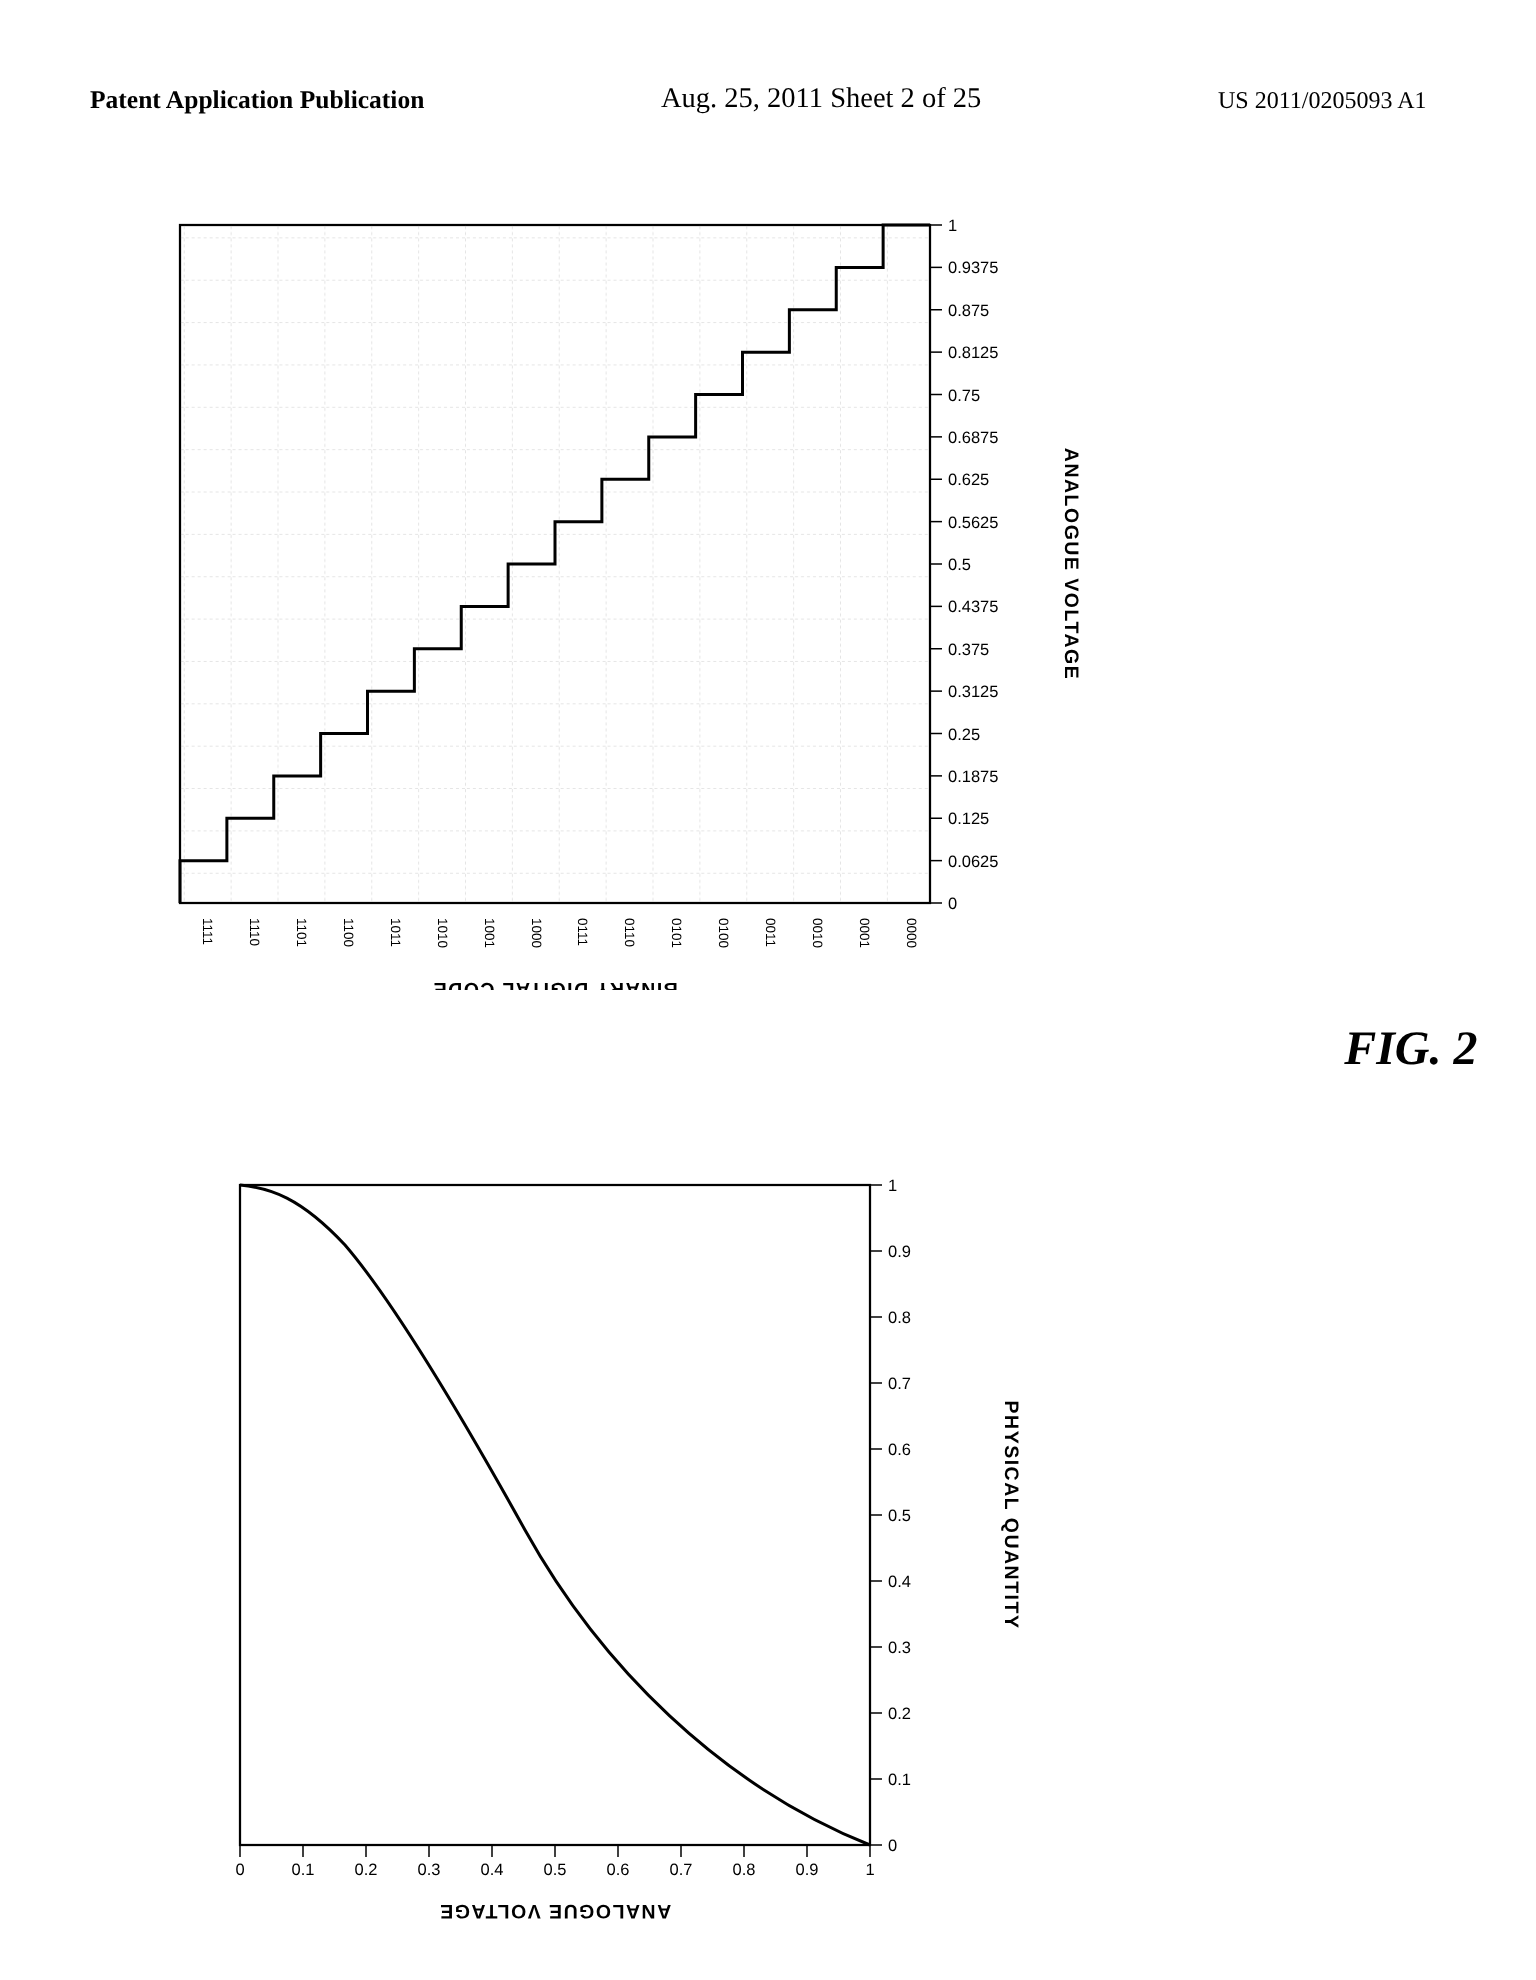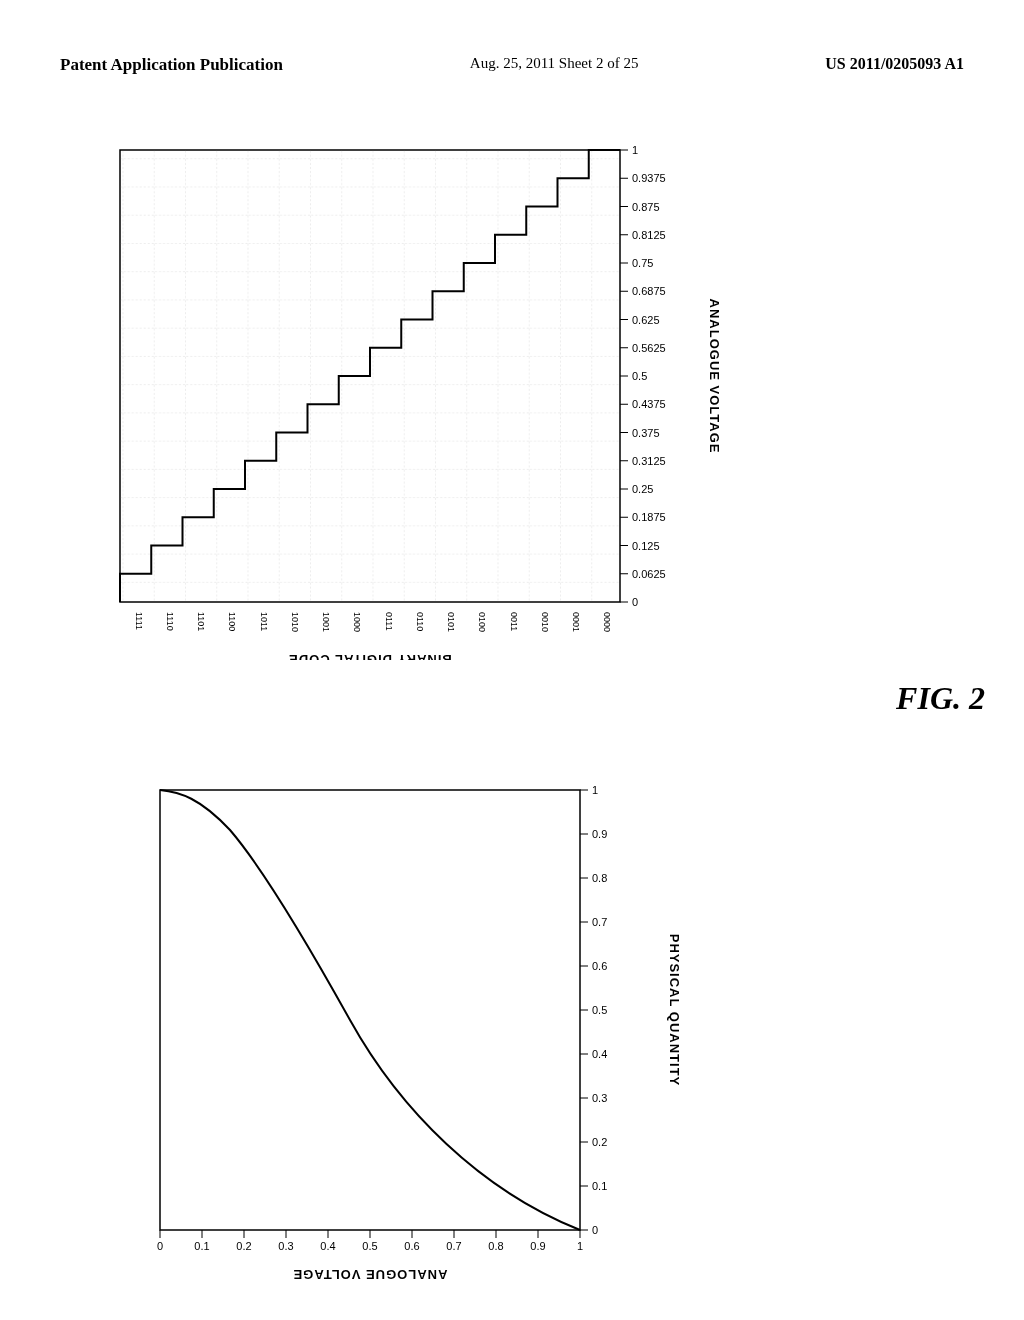--- a/index.html
+++ b/index.html
@@ -10,37 +10,36 @@
       font-family: 'Times New Roman', Times, serif;
       position: relative;
       overflow: hidden;
     }
 
     
     .header {
       position: absolute;
       top: 55px;
       left: 0;
-      right: 0;
+      right: 13px;
       display: flex;
       justify-content: space-between;
-      align-items: flex-start;
+      align-items: flex-end;
       padding: 0 60px;
       font-size: 16px;
     }
     .header-left {
       font-weight: bold;
       font-size: 17px;
     }
     .header-center {
-      font-size: 15px;
+      font-size: 19px;
     }
     .header-right {
       font-size: 16px;
-      font-weight: bold;
     }
 
     
     .fig-label {
       position: absolute;
       right: 39px;
       top: 680px;
       font-size: 32px;
       font-weight: bold;
       font-style: italic;

